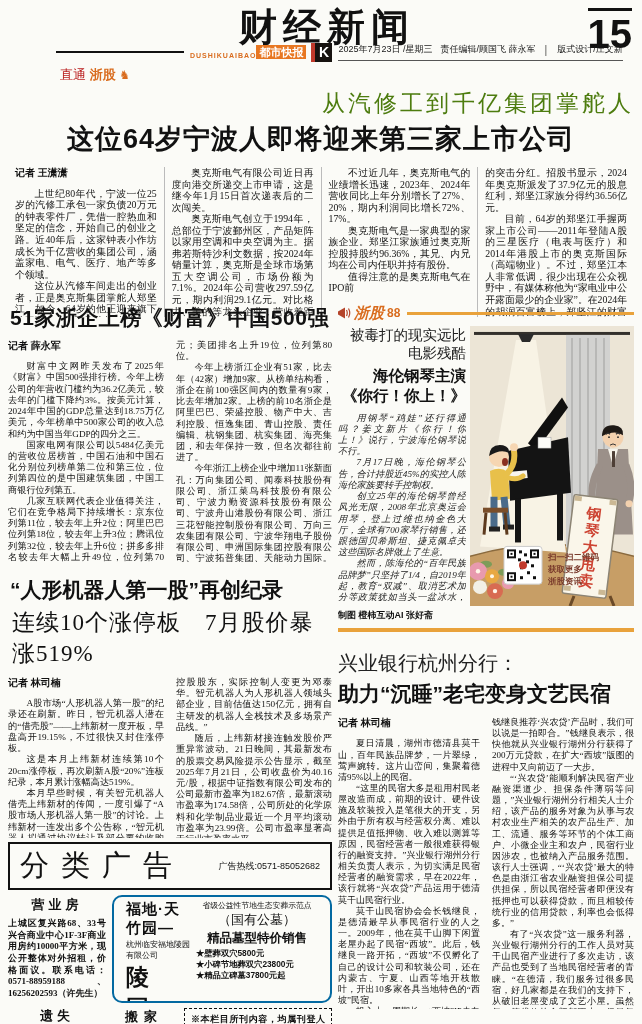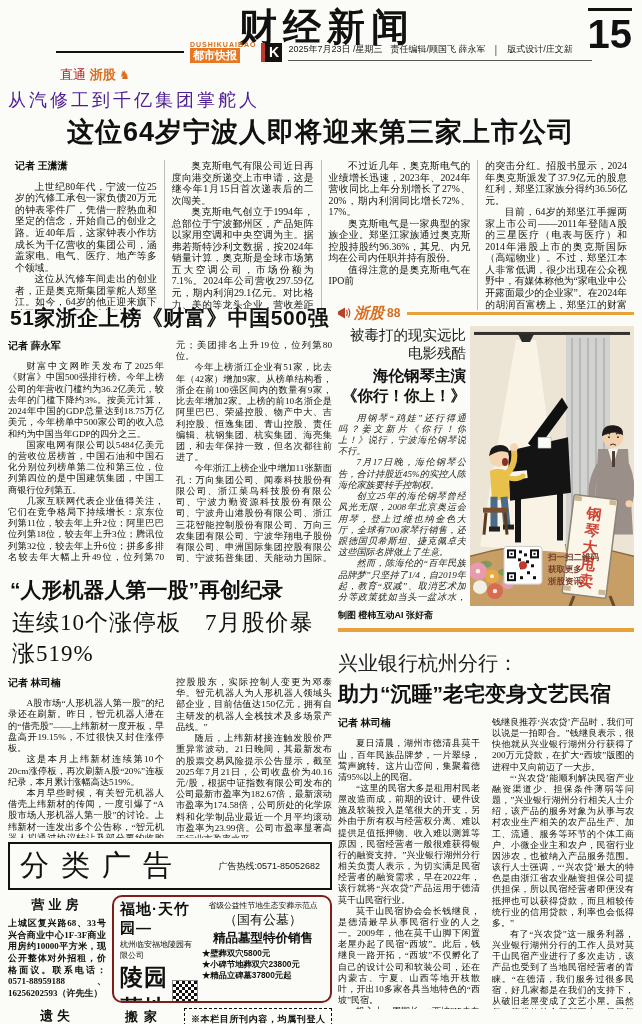--- a/index.html
+++ b/index.html
@@ -7,21 +7,21 @@
   .page { position:relative; width:642px; height:1024px; margin:0 auto; background:#fbfbf7;
           overflow:hidden; font-family:"Liberation Serif",serif; color:#111; }
 
   
   .section-title { position:absolute; top:2px; left:0; right:0; text-align:center;
     font-family:"Liberation Sans",sans-serif; font-size:38px; font-weight:600; letter-spacing:6px;padding-left:12px; }
   .page-number { position:absolute; top:8px; right:10px; font-family:"Liberation Sans",sans-serif;
     font-size:40px; font-weight:bold; line-height:1; border-top:3px solid #111; padding-top:3px; }
   .masthead { position:absolute; top:41px; left:0; right:50px; height:22px; display:flex; align-items:center; }
   .mast-rule { width:128px; height:2px; background:#111; margin-left:56px; margin-right:6px; flex:none; }
-  .brand { display:flex; flex-direction:column; align-items:flex-start; margin-right:5px; flex:none; }
+  .brand { display:flex; flex-direction:row; align-items:flex-end; margin-right:5px; flex:none; }
   .brand-pinyin { font-size:7px; color:#d96c1e; font-weight:bold; letter-spacing:1px;
     font-family:"Liberation Sans",sans-serif; }
   .brand-box { background:#e87722; color:#fff; font-weight:bold; font-size:11px; padding:0 3px;
     line-height:1.3; font-family:"Liberation Sans",sans-serif; }
   .k-logo { width:21px; height:19px; background:#16120f; color:#fff; font-weight:bold;
     font-family:"Liberation Sans",sans-serif; font-size:14px; display:flex; align-items:center;
     justify-content:center; margin-right:6px; border-left:4px solid #c0392b; flex:none; }
   .dateline { font-size:9px; color:#1a1a1a; border-bottom:1px solid #555; padding-bottom:4px; flex:1;
     display:flex; gap:8px; align-items:center; font-family:"Liberation Sans",sans-serif; white-space:nowrap; }
   .channel { position:absolute; top:66px; left:60px; font-family:"Liberation Sans",sans-serif; font-size:13px; }
@@ -29,21 +29,21 @@
   .channel .name { color:#d96c1e; font-weight:bold; }
   .channel .hicon { color:#d96c1e; font-size:12px; }
 
   
   .byline { font-weight:bold; font-size:10px; margin-bottom:9px; font-family:"Liberation Sans",sans-serif; }
   .para { margin:0; text-indent:2em; }
   .para.noindent { text-indent:0; }
 
   
   .article1 { position:absolute; top:88px; left:8px; right:8px; }
-  .kicker { text-align:left; font-size:18px; letter-spacing:3px; color:#4c1d95; }
+  .kicker { text-align:right; font-size:23px; letter-spacing:3px; color:#4d7c0f; }
   .headline1 { text-align:center; font-family:"Liberation Sans",sans-serif; font-size:27px;
     font-weight:bold; letter-spacing:1px; margin-top:2px; }
   .cols4 { display:flex; margin-top:10px; height:150px; overflow:hidden; }
   .cols4 .col { flex:1; padding:0 7px; font-size:9.8px; line-height:1.18; text-align:justify; overflow:hidden; }
   .cols4 .col + .col { border-left:1px solid #bbb; }
 
   
   .left-col { position:absolute; top:304px; left:8px; width:324px; height:720px; }
   .headline2 { font-family:"Liberation Sans",sans-serif; font-size:21px; font-weight:bold;
     margin:0 0 8px 2px; letter-spacing:0.5px; }
@@ -61,21 +61,21 @@
   .classified-head { border:2px solid #111; display:flex; align-items:center;
     justify-content:space-between; padding:2px 10px; }
   .classified-title { font-size:29px; font-weight:normal; letter-spacing:12px; }
   .classified-hotline { font-size:9px; font-family:"Liberation Sans",sans-serif; }
   .classified-body { display:flex; gap:6px; margin-top:5px; }
   .cl-left { width:98px; flex:none; font-size:9px; line-height:1.3; font-weight:600; text-align:justify; }
   .cl-left .para { text-indent:0; margin-bottom:8px; }
   .cl-sec-head { text-align:center; font-size:13px; font-weight:bold; margin:2px 0 4px; letter-spacing:4px; }
   .cl-right { flex:1; min-width:0; }
 
-  .ad-box { border:2px solid #7f1d1d; border-radius:10px; padding:3px 6px 2px; height:108px;
+  .ad-box { border:2px solid #0369a1; border-radius:10px; padding:3px 12px 2px; height:108px;
     overflow:hidden; font-family:"Liberation Sans",sans-serif; }
   .ad-row1 { display:flex; gap:4px; }
   .ad-left { flex:1; min-width:0; }
   .ad-name { font-size:15px; font-weight:bold; letter-spacing:1px; }
   .ad-company { font-size:8px; margin:1px 0; }
   .ad-prodrow { display:flex; align-items:center; gap:4px; }
   .ad-product { font-size:23px; font-weight:900; letter-spacing:1px; }
   .qr-sq { width:26px; height:26px; border:1px solid #888; background-color:#fff;
     background-image:repeating-conic-gradient(#111 0 25%, #fff 0 50%); background-size:6px 6px; flex:none; }
   .ad-right { width:122px; flex:none; text-align:center; }

